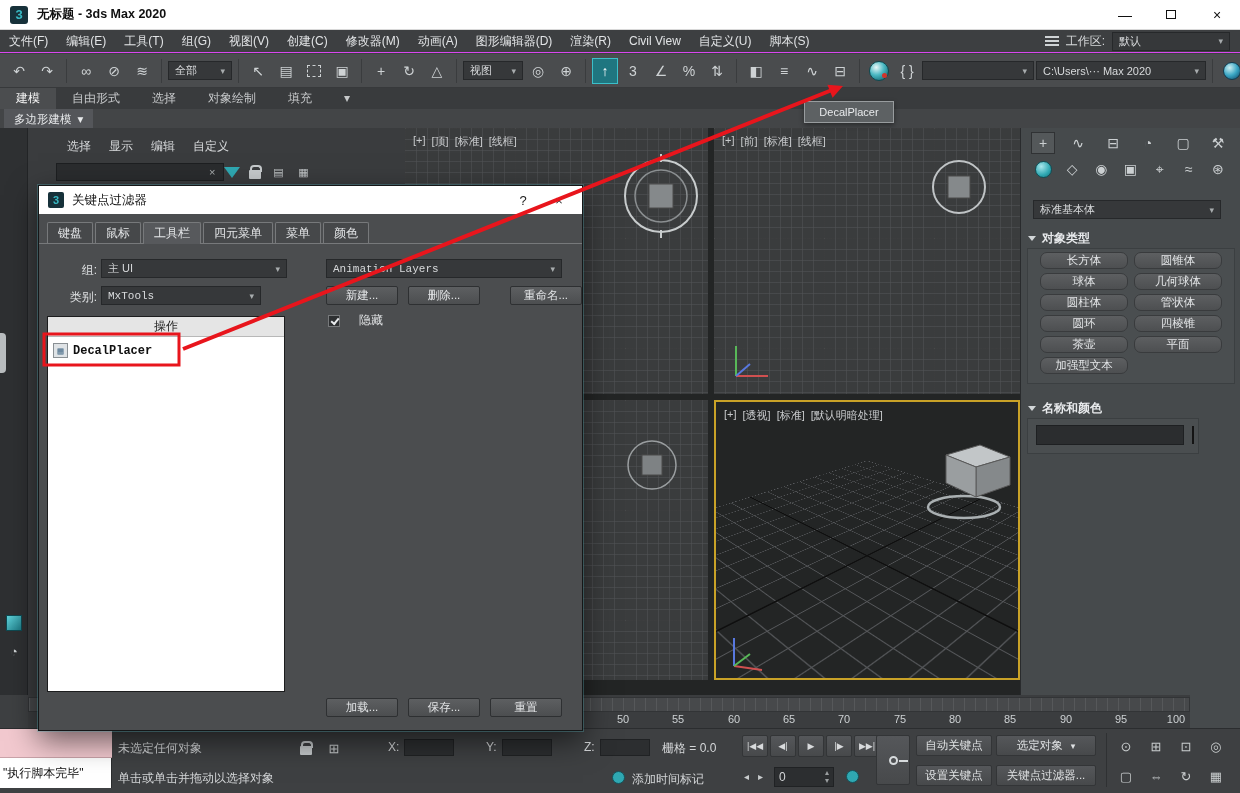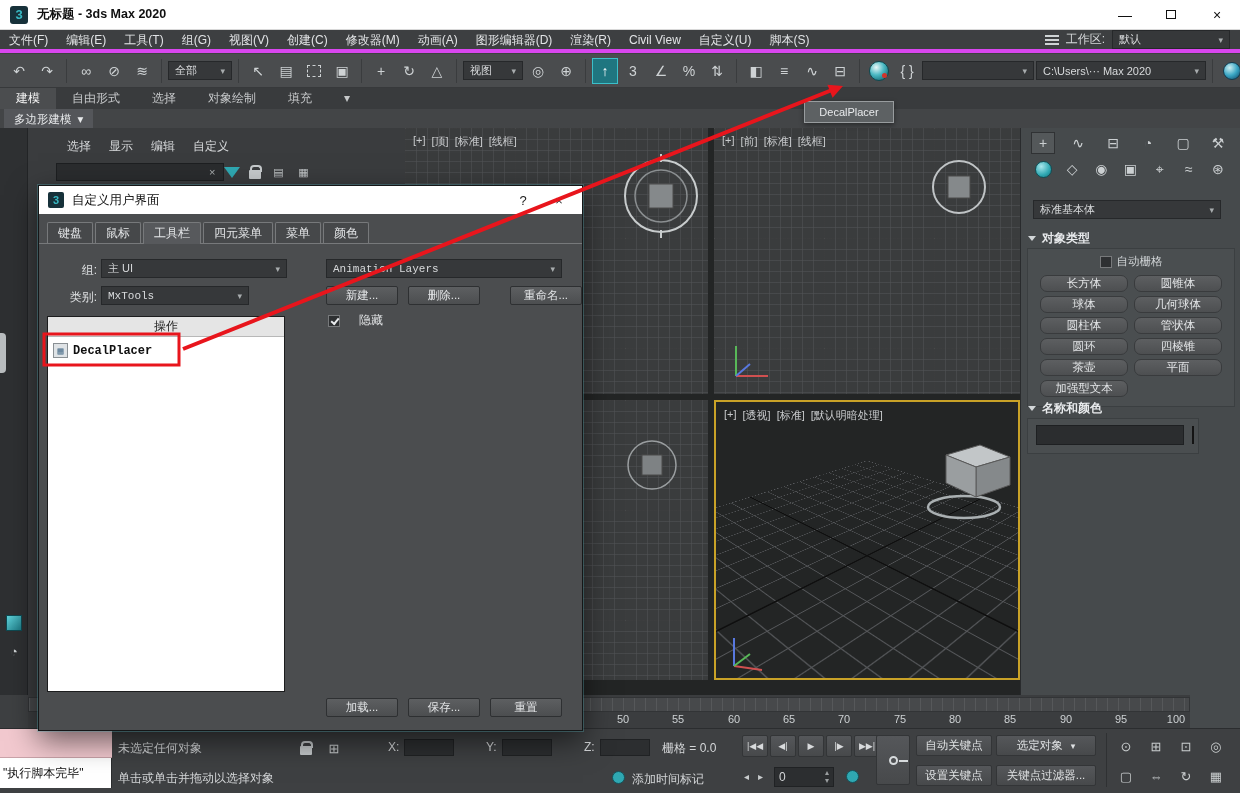--- a/index.html
+++ b/index.html
@@ -15,21 +15,21 @@
   .app-logo{width:18px;height:18px;margin-left:10px;background:#17313a;color:#38bac4;
     font-weight:bold;font-size:13px;display:flex;align-items:center;justify-content:center;border-radius:3px}
   .win-title{margin-left:9px;font-size:12.5px;color:#101010;font-weight:bold}
   .win-ctrls{margin-left:auto;display:flex;height:100%}
   .win-btn{width:46px;height:100%;display:flex;align-items:center;justify-content:center;
     font-size:14px;color:#111}
   .max-glyph{width:10px;height:9px;border:1.5px solid #111}
 
   
   .menubar{position:absolute;left:0;top:30px;width:1240px;height:23px;background:#3d3f41;
-    border-bottom:4px solid #d946ef;display:flex;align-items:center;font-size:12px;color:#e2e4e6;z-index:5}
+    border-bottom:1px solid #d946ef;display:flex;align-items:center;font-size:12px;color:#e2e4e6;z-index:5}
   .mitem{padding:0 9px;line-height:22px;white-space:nowrap}
   .mb-right{margin-left:auto;display:flex;align-items:center;gap:7px;padding-right:10px}
   .hamb{width:14px;height:10px;border-top:2px solid #cfd3d5;border-bottom:2px solid #cfd3d5;position:relative}
   .hamb::after{content:'';position:absolute;left:0;top:2px;width:14px;height:2px;background:#cfd3d5}
   .ws-label{font-size:12px;color:#d8dadc}
   .dd{height:19px;background:#36383a;border:1px solid #26282a;display:flex;align-items:center;
     padding:0 6px;color:#d8dadc;font-size:11px;gap:17px;flex:0 0 auto}
   .dd .caret{margin-left:auto;font-size:9px;color:#a8acae}
 
   
@@ -416,24 +416,20 @@
       <span>标准基本体</span>
       <span class="caret">▾</span>
     </div>
 
     <div class="abs" style="left:0;top:100px;width:220px">
       <div class="rollout-h">
         <span class="rarr"></span>
         <span>对象类型</span>
       </div>
       <div class="ro-body">
-        <div class="agrow">
-          <span class="chk"></span>
-          <span>自动栅格</span>
-        </div>
         <div class="obj-grid">
           <span class="obtn">长方体</span>
           <span class="obtn">圆锥体</span>
           <span class="obtn">球体</span>
           <span class="obtn">几何球体</span>
           <span class="obtn">圆柱体</span>
           <span class="obtn">管状体</span>
           <span class="obtn">圆环</span>
           <span class="obtn">四棱锥</span>
           <span class="obtn">茶壶</span>
@@ -530,40 +526,40 @@
     <span class="s-ic" style="left:1204px;top:6px">◎</span>
     <span class="s-ic" style="left:1114px;top:36px">▢</span>
     <span class="s-ic" style="left:1144px;top:36px">⇔</span>
     <span class="s-ic" style="left:1174px;top:36px">↻</span>
     <span class="s-ic" style="left:1204px;top:36px">▦</span>
   </div>
 
   <div class="dialog">
     <div class="dlg-title">
       <span class="dlg-logo">3</span>
-      <span class="dlg-name">自定义用户界面</span>
+      <span class="dlg-name">关键点过滤器</span>
       <span class="dlg-hbtn">?</span>
       <span class="dlg-hbtn">×</span>
     </div>
     <div class="dlg-tabs">
       <span class="dtab">键盘</span>
       <span class="dtab">鼠标</span>
       <span class="dtab active">工具栏</span>
       <span class="dtab">四元菜单</span>
       <span class="dtab">菜单</span>
       <span class="dtab">颜色</span>
     </div>
 
     <span class="dlbl" style="left:14px;top:76px;width:44px">组:</span>
     <div class="dd abs" style="left:62px;top:73px;width:186px">
       <span>主 UI</span>
       <span class="caret">▾</span>
     </div>
     <span class="dlbl" style="left:6px;top:103px;width:52px">类别:</span>
-    <div class="dd abs" style="left:62px;top:100px;width:148px">
+    <div class="dd abs" style="left:62px;top:100px;width:160px">
       <span class="mono">MxTools</span>
       <span class="caret">▾</span>
     </div>
 
     <div class="dd abs" style="left:287px;top:73px;width:236px">
       <span class="mono">Animation Layers</span>
       <span class="caret">▾</span>
     </div>
     <div class="d-btn" style="left:287px;top:100px">新建...</div>
     <div class="d-btn" style="left:369px;top:100px">删除...</div>

